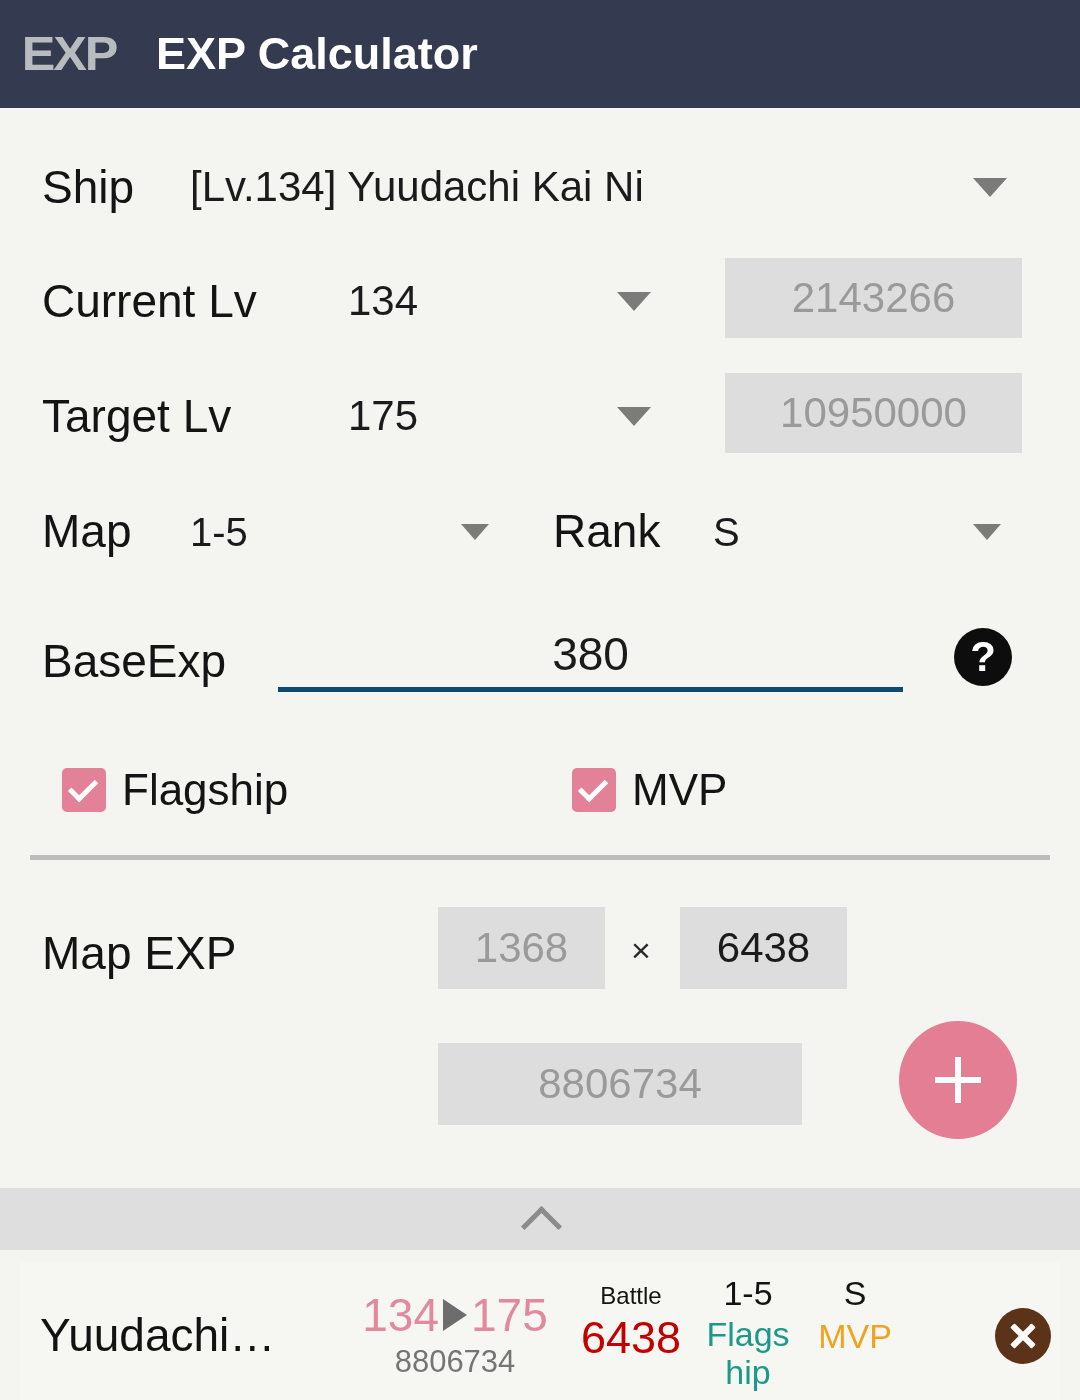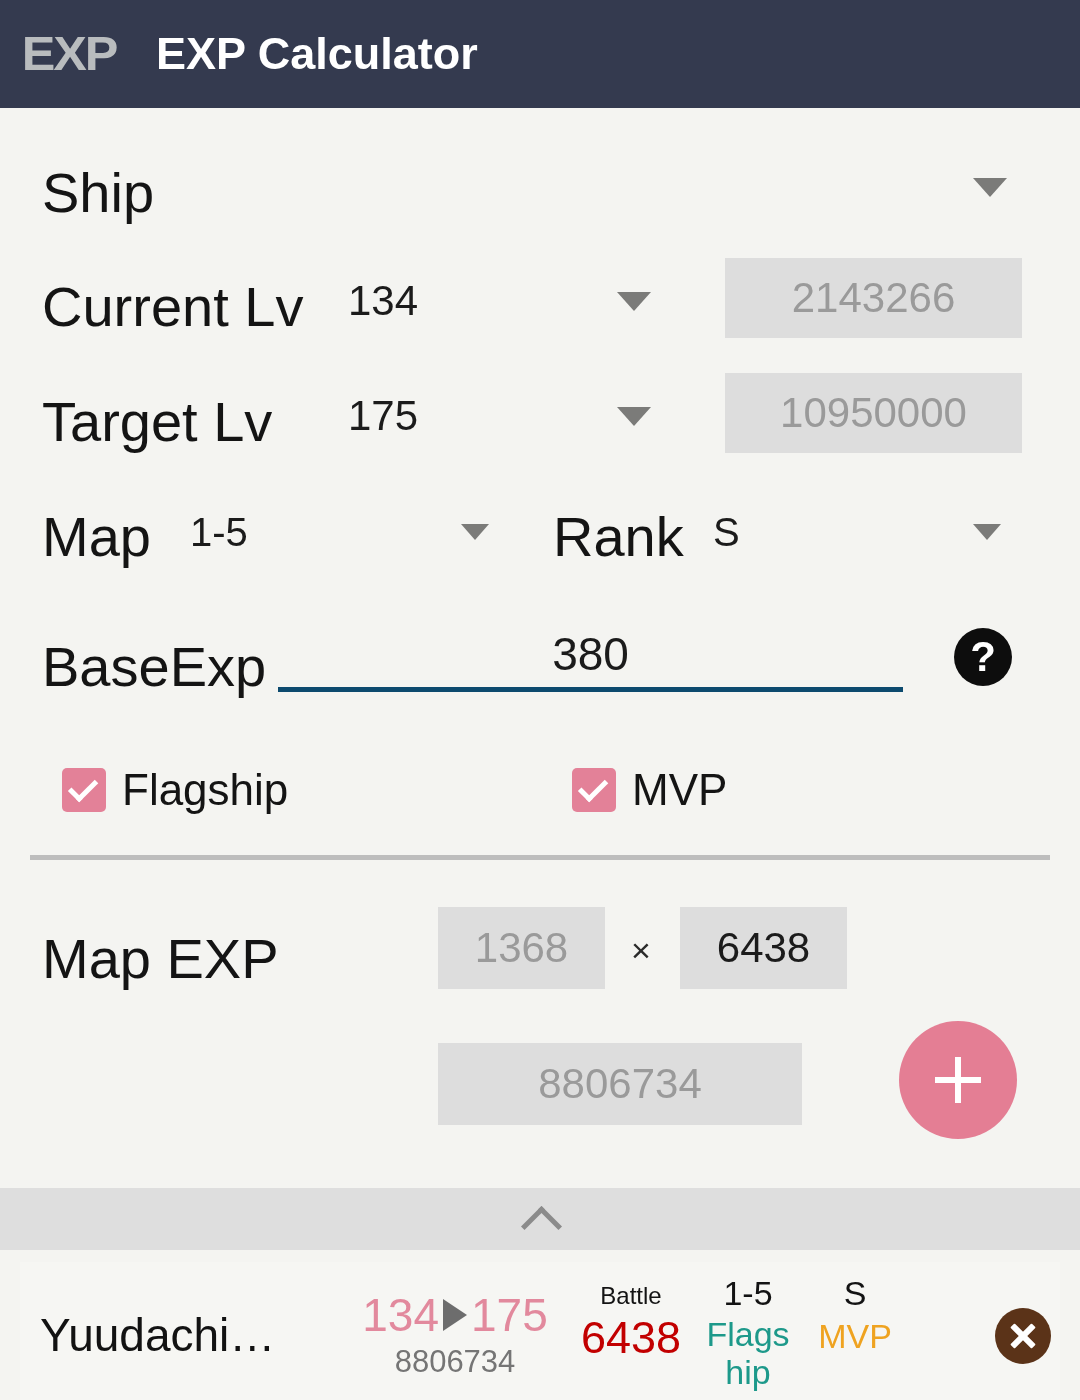--- a/index.html
+++ b/index.html
@@ -37,21 +37,21 @@
     font-size: 45px;
     color: #ffffff;
     font-weight: bold;
     letter-spacing: 0px;
   }
 
   .row { position: absolute; left: 0; width: 1080px; }
 
   .lbl {
     position: absolute;
-    font-size: 56px;
+    font-size: 46px;
     color: #141414;
     white-space: nowrap;
   }
   .val {
     position: absolute;
     font-size: 42px;
     color: #1b1b1b;
     white-space: nowrap;
   }
   .caret {
@@ -277,20 +277,21 @@
 
 <div id="app">
 
   <div class="appbar">
     <div class="logo">EXP</div>
     <div class="appbar-title">EXP Calculator</div>
   </div>
 
   <div class="row" style="top:108px;height:116px;">
     <div class="lbl" style="left:42px;top:52px;">Ship</div>
+    <div class="val" style="left:190px;top:55px;">[Lv.134] Yuudachi Kai Ni</div>
     <div class="caret" style="left:973px;top:70px;"></div>
   </div>
 
   <div class="row" style="top:224px;height:116px;">
     <div class="lbl" style="left:42px;top:50px;">Current Lv</div>
     <div class="val" style="left:348px;top:53px;">134</div>
     <div class="caret" style="left:617px;top:68px;"></div>
     <div class="chip" style="left:725px;top:34px;width:297px;height:80px;">2143266</div>
   </div>
 

